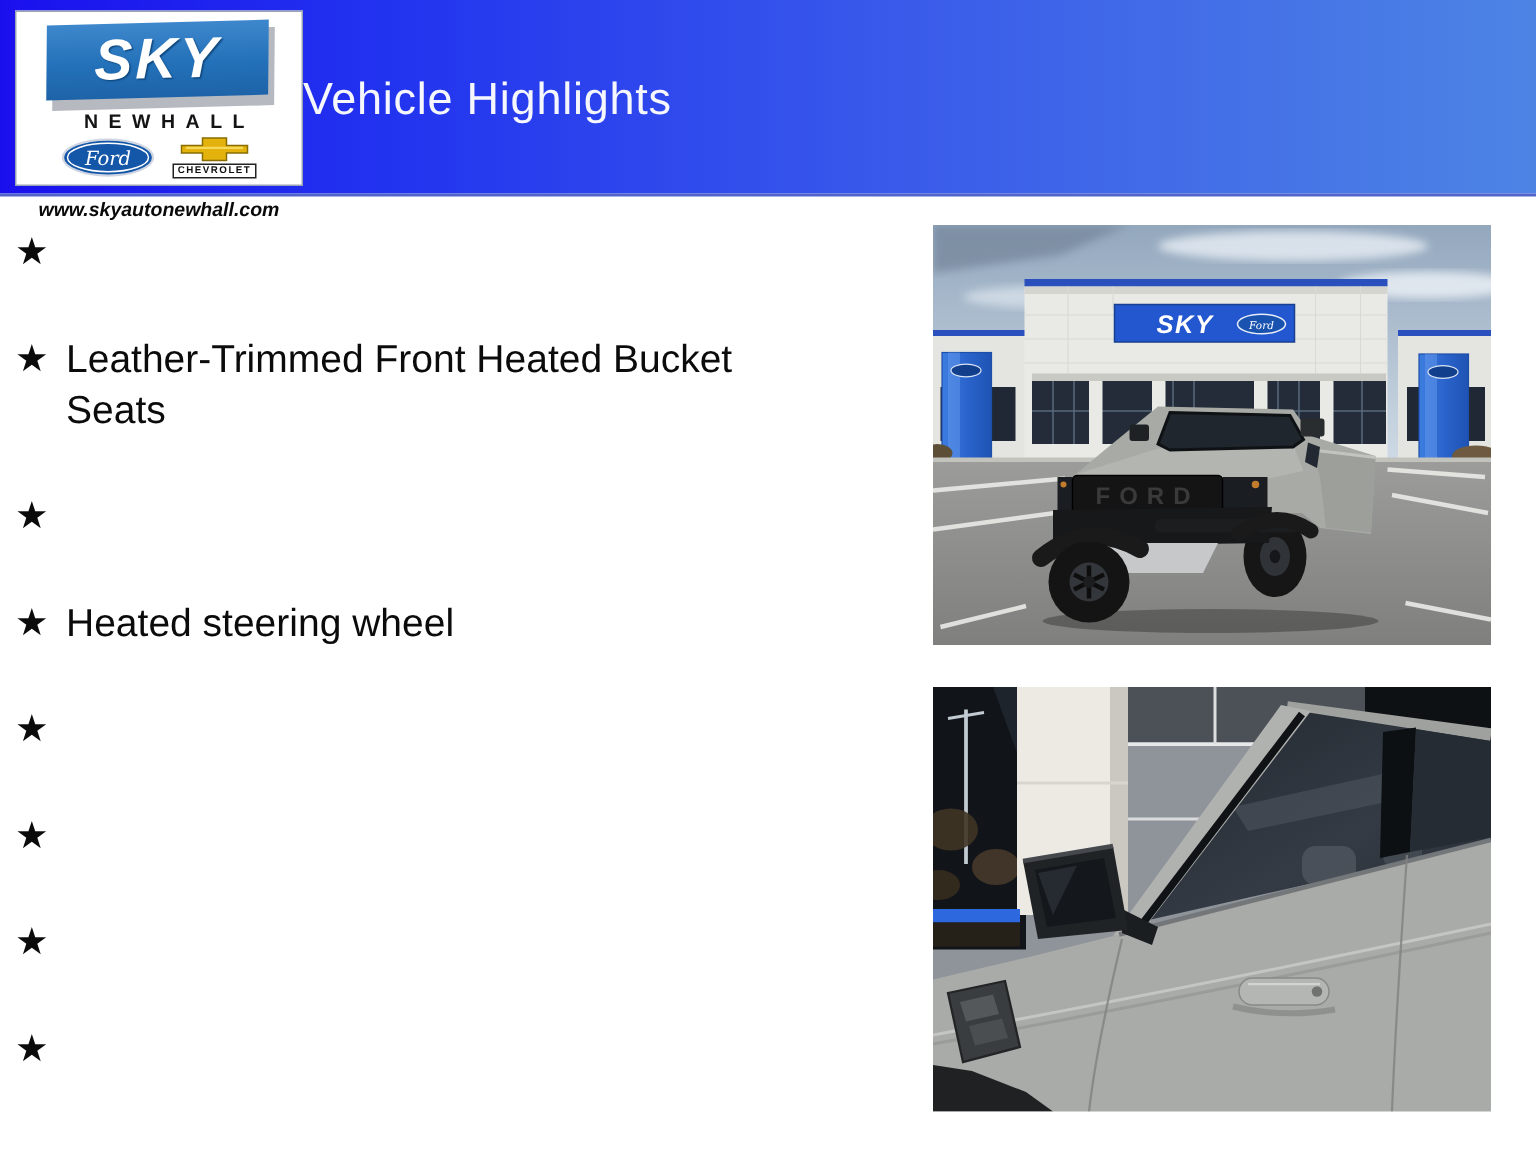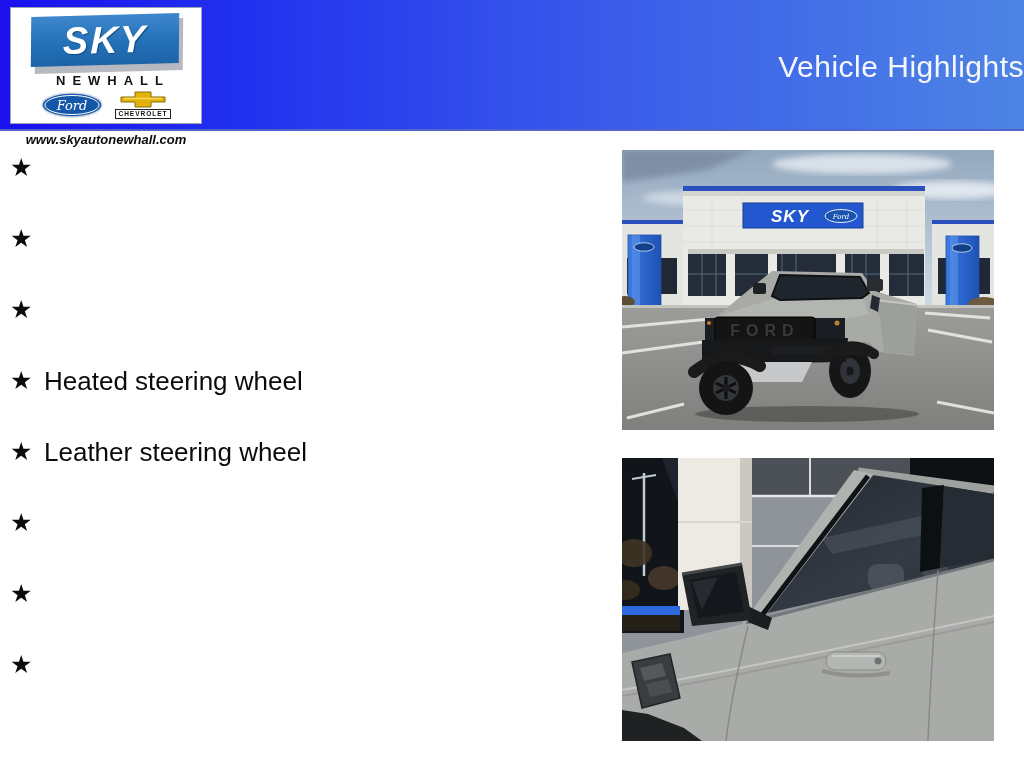--- a/index.html
+++ b/index.html
@@ -7,21 +7,21 @@
     width:1024px;height:768px;position:relative;overflow:hidden;
     background:#ffffff;font-family:"Liberation Sans",sans-serif;
   }
   
   .header{
     position:absolute;left:0;top:0;width:1024px;height:129px;
     background:linear-gradient(90deg,#1a10ee 0%,#2233ef 25%,#3a5cea 60%,#4d84e4 100%);
     border-bottom:2px solid #5064cc;
   }
   .page-title{
-    position:absolute;left:202px;right:0;top:50px;text-align:right;
+    position:absolute;left:202px;right:0;top:50px;text-align:left;
     color:#f5f7fd;font-size:30px;font-weight:400;letter-spacing:.5px;
   }
   
   .logo-box{
     position:absolute;left:10px;top:7px;width:192px;height:117px;
     background:#ffffff;border:1px solid #9aa3b5;box-sizing:border-box;
     text-align:center;
   }
   .sky-wrap{position:relative;width:150px;height:54px;margin:7px auto 0 auto;}
   .sky-shadow{
@@ -102,31 +102,32 @@
     <div class="website">www.skyautonewhall.com</div>
   </div>
 </div>
 
 <ul class="features">
   <li class="feature">
     <span class="star">★</span>
   </li>
   <li class="feature">
     <span class="star">★</span>
+    <span class="ftext">Leather-Trimmed Front Heated Bucket
+Seats</span>
   </li>
   <li class="feature">
     <span class="star">★</span>
   </li>
   <li class="feature">
     <span class="star">★</span>
     <span class="ftext">Heated steering wheel</span>
   </li>
   <li class="feature">
     <span class="star">★</span>
-    <span class="ftext">Leather steering wheel</span>
   </li>
   <li class="feature">
     <span class="star">★</span>
   </li>
   <li class="feature">
     <span class="star">★</span>
   </li>
   <li class="feature">
     <span class="star">★</span>
   </li>

